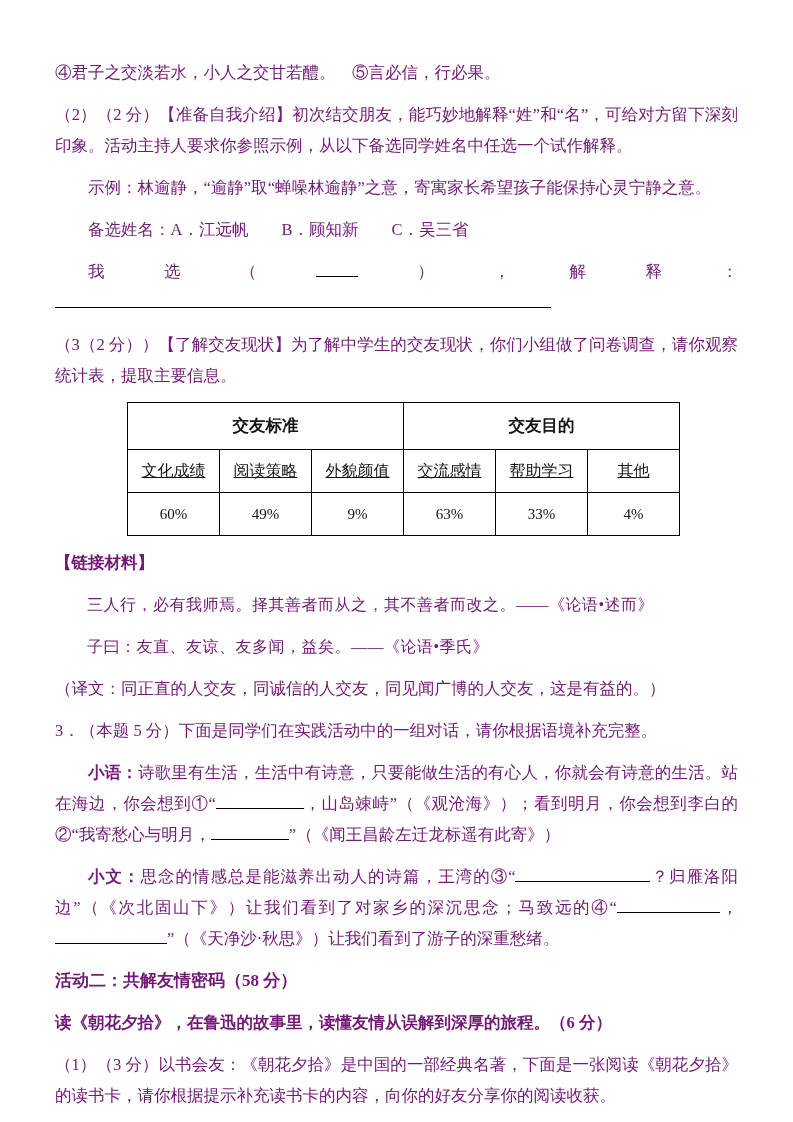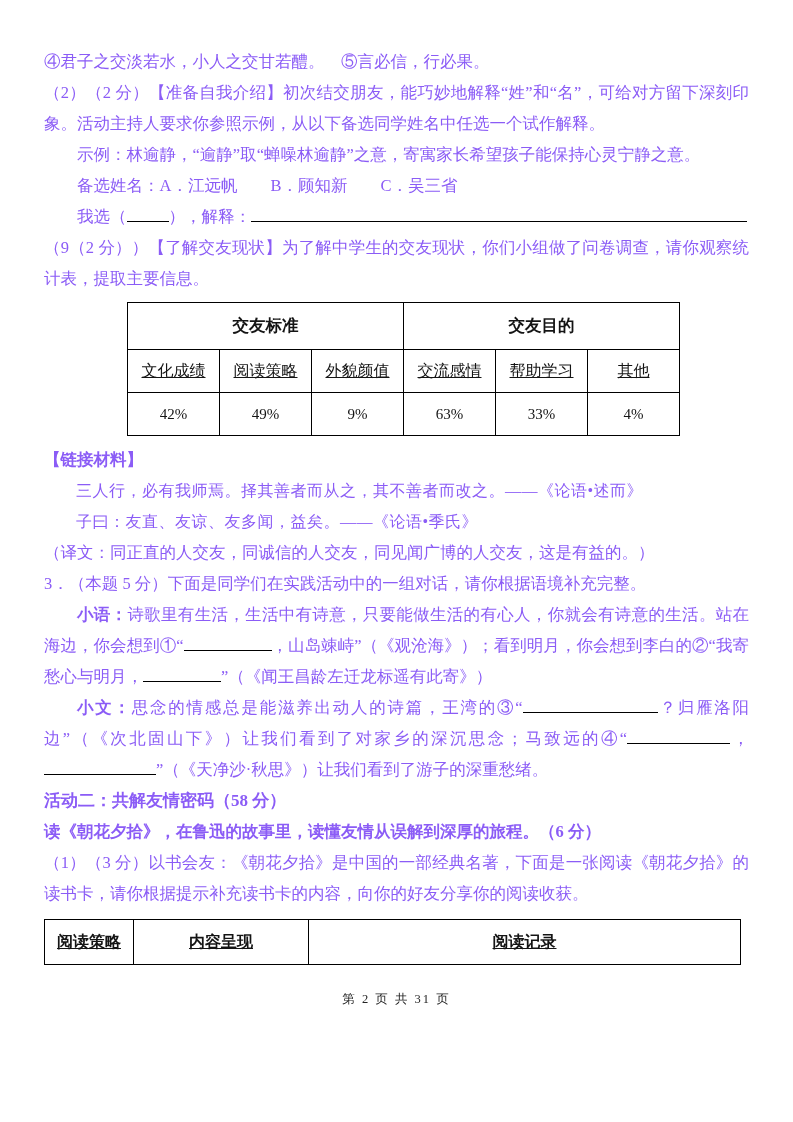--- a/index.html
+++ b/index.html
@@ -7,25 +7,25 @@
     position:relative;
     width:793px; height:1122px;
     box-sizing:border-box;
     background:#fff;
     padding:46px 44px 0 44px;
     font-family:"Liberation Serif","DejaVu Serif",serif;
     color:#141414;
     overflow:hidden;
   }
   .line {
-    margin:0;
+    margin:11px;
     font-size:16.5px;
     line-height:31px;
     text-align:justify;
-    color:#8b5cf6;
+    color:#701a75;
   }
   .indent { text-indent:2em; }
   .bold, .lead, .heading {
     font-family:Liberation Serif, serif;
     font-weight:700;
   }
   .heading { text-align:left; font-size:17px; }
   .kai { font-size:16px; letter-spacing:0.5px; }
   .blank {
     display:inline-block;
@@ -70,39 +70,39 @@
 <body>
 
 <div class="page">
 
   <div id="flow-a">
       <p class="line"><span>④君子之交淡若水，小人之交甘若醴。　⑤言必信，行必果。</span></p>
       <p class="line"><span>（2）（2 分）【准备自我介绍】初次结交朋友，能巧妙地解释“姓”和“名”，可给对方留下深刻印象。活动主持人要求你参照示例，从以下备选同学姓名中任选一个试作解释。</span></p>
       <p class="line indent"><span>示例：林逾静，“逾静”取“蝉噪林逾静”之意，寄寓家长希望孩子能保持心灵宁静之意。</span></p>
       <p class="line indent"><span>备选姓名：A．江远帆　　B．顾知新　　C．吴三省</span></p>
       <p class="line indent"><span>我选（</span><span class="blank" style="width: 42px;"></span><span>），解释：</span><span class="blank" style="width: 496px;"></span></p>
-      <p class="line"><span>（9（2 分））【了解交友现状】为了解中学生的交友现状，你们小组做了问卷调查，请你观察统计表，提取主要信息。</span></p>
+      <p class="line"><span>（3（2 分））【了解交友现状】为了解中学生的交友现状，你们小组做了问卷调查，请你观察统计表，提取主要信息。</span></p>
     </div>
 
   <table class="t1">
     <tbody>
       <tr class="grp">
         <td colspan="3">交友标准</td>
         <td colspan="3">交友目的</td>
       </tr>
       <tr class="lbl">
         <td>文化成绩</td>
         <td>阅读策略</td>
         <td>外貌颜值</td>
         <td>交流感情</td>
         <td>帮助学习</td>
         <td>其他</td>
       </tr>
       <tr class="val">
-        <td>42%</td>
+        <td>60%</td>
         <td>49%</td>
         <td>9%</td>
         <td>63%</td>
         <td>33%</td>
         <td>4%</td>
       </tr>
     </tbody>
   </table>
 
   <div id="flow-b">

